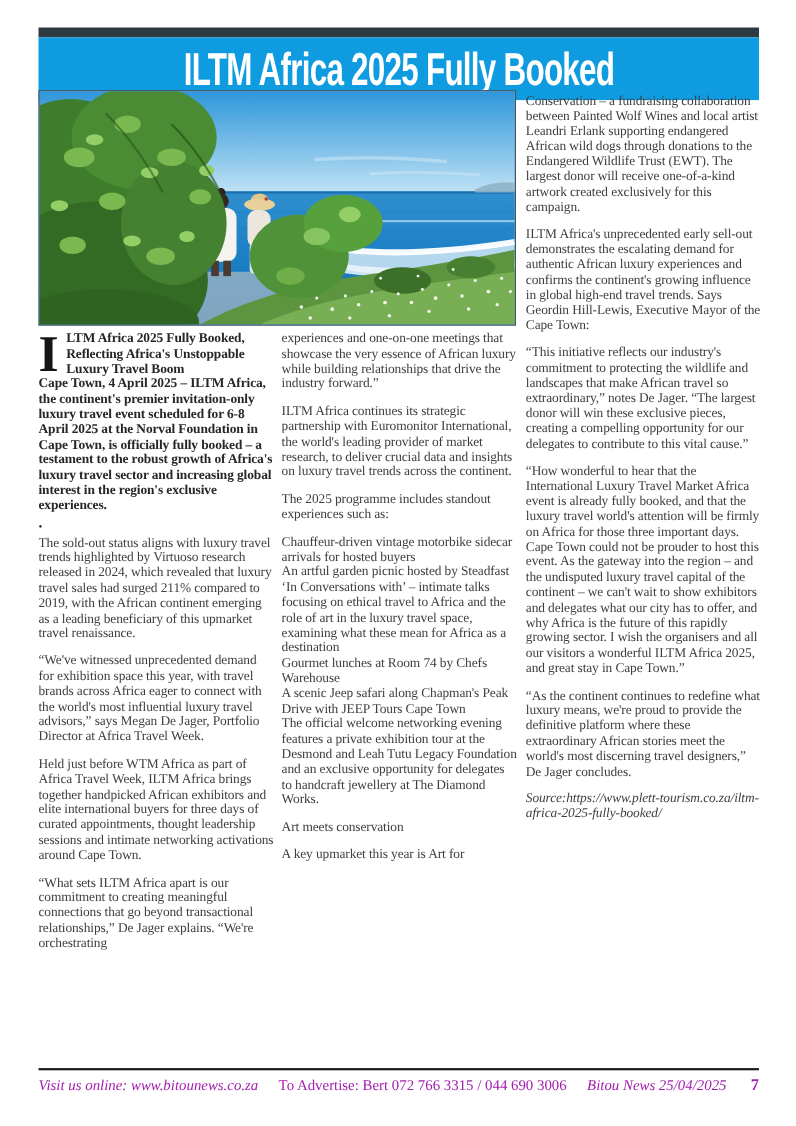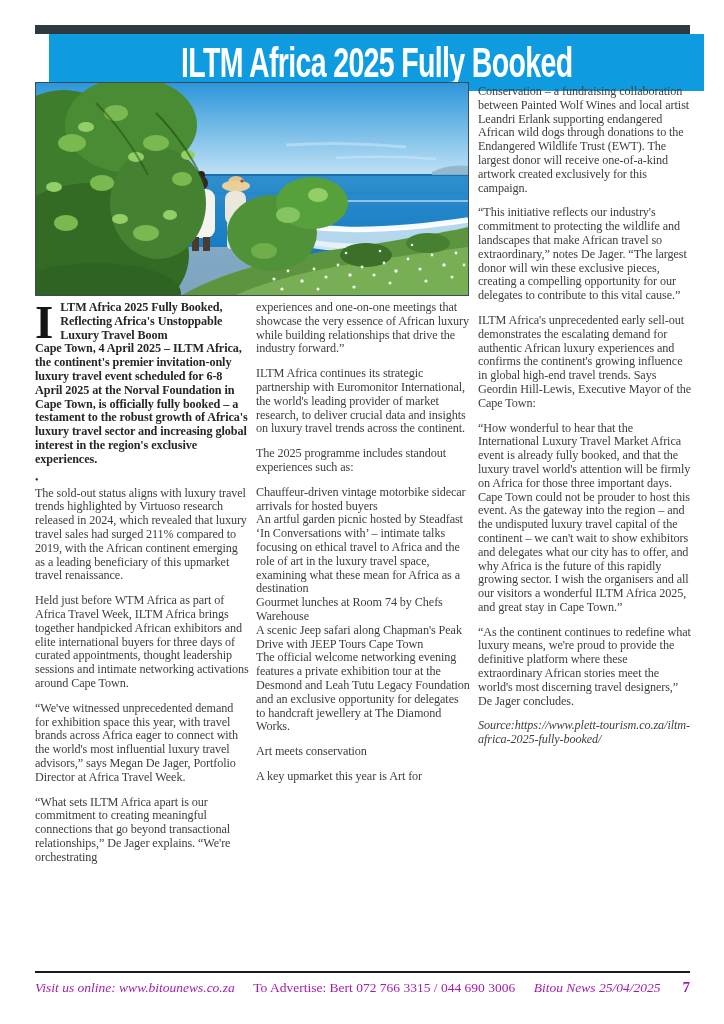--- a/index.html
+++ b/index.html
@@ -2,21 +2,21 @@
 <html><head>
 <meta charset="utf-8">
 <style>
   html,body{margin:0;padding:0;background:#e8e8e8;}
   .page{
     position:relative;width:724px;height:1024px;background:#ffffff;
     font-family:"Liberation Sans",sans-serif;overflow:hidden;margin:0 auto;
   }
   .header-strip{position:absolute;left:35px;top:25px;width:655px;height:9px;}
   .title-banner{
-    position:absolute;left:49px;top:34px;width:655px;height:57px;
+    position:absolute;left:35px;top:34px;width:655px;height:57px;
     display:flex;align-items:center;justify-content:center;overflow:hidden;
   }
   .banner-title{
     color:#ffffff;font-weight:bold;font-size:42px;letter-spacing:-1px;
     transform:scaleX(0.68);white-space:nowrap;line-height:46px;
     font-family:"Liberation Sans",sans-serif;
   }
   .photo-frame{
     position:absolute;left:35px;top:82px;width:434px;height:214px;
     border:1px solid #3c4a52;box-sizing:border-box;overflow:hidden;background:#6fb4e2;
@@ -180,41 +180,41 @@
       <path d="M120,30 Q150,60 168,100" stroke="#1f4a16" stroke-width="2" fill="none" opacity="0.6"></path>
       <path d="M60,20 Q90,50 112,92" stroke="#1f4a16" stroke-width="2" fill="none" opacity="0.5"></path>
     </svg>
   </div>
 
   <div class="col" id="col1">
       <p class="bold tight"><span class="dropcap">I</span>LTM Africa 2025 Fully Booked, Reflecting Africa's Unstoppable Luxury Travel Boom</p>
       <p class="bold tight">Cape Town, 4 April 2025 – ILTM Africa, the continent's premier invitation-only luxury travel event scheduled for 6-8 April 2025 at the Norval Foundation in Cape Town, is officially fully booked – a testament to the robust growth of Africa's luxury travel sector and increasing global interest in the region's exclusive experiences.</p>
       <p class="bullet">•</p>
       <p class="tight">The sold-out status aligns with luxury travel trends highlighted by Virtuoso research released in 2024, which revealed that luxury travel sales had surged 211% compared to 2019, with the African continent emerging as a leading beneficiary of this upmarket travel renaissance.</p>
+      <p>“We've witnessed unprecedented demand for exhibition space this year, with travel brands across Africa eager to connect with the world's most influential luxury travel advisors,” says Megan De Jager, Portfolio Director at Africa Travel Week.</p>
       <p>Held just before WTM Africa as part of Africa Travel Week, ILTM Africa brings together handpicked African exhibitors and elite international buyers for three days of curated appointments, thought leadership sessions and intimate networking activations around Cape Town.</p>
-      <p>“We've witnessed unprecedented demand for exhibition space this year, with travel brands across Africa eager to connect with the world's most influential luxury travel advisors,” says Megan De Jager, Portfolio Director at Africa Travel Week.</p>
       <p>“What sets ILTM Africa apart is our commitment to creating meaningful connections that go beyond transactional relationships,” De Jager explains. “We're orchestrating</p>
     </div>
   <div class="col" id="col2">
       <p class="tight">experiences and one-on-one meetings that showcase the very essence of African luxury while building relationships that drive the industry forward.”</p>
       <p>ILTM Africa continues its strategic partnership with Euromonitor International, the world's leading provider of market research, to deliver crucial data and insights on luxury travel trends across the continent.</p>
       <p>The 2025 programme includes standout experiences such as:</p>
       <p>Chauffeur-driven vintage motorbike sidecar arrivals for hosted buyers</p>
       <p class="tight">An artful garden picnic hosted by Steadfast</p>
       <p class="tight">‘In Conversations with’ – intimate talks focusing on ethical travel to Africa and the role of art in the luxury travel space, examining what these mean for Africa as a destination</p>
       <p class="tight">Gourmet lunches at Room 74 by Chefs Warehouse</p>
       <p class="tight">A scenic Jeep safari along Chapman's Peak Drive with JEEP Tours Cape Town</p>
       <p class="tight">The official welcome networking evening features a private exhibition tour at the Desmond and Leah Tutu Legacy Foundation and an exclusive opportunity for delegates to handcraft jewellery at The Diamond Works.</p>
       <p>Art meets conservation</p>
       <p>A key upmarket this year is Art for</p>
     </div>
   <div class="col" id="col3">
       <p class="tight">Conservation – a fundraising collaboration between Painted Wolf Wines and local artist Leandri Erlank supporting endangered African wild dogs through donations to the Endangered Wildlife Trust (EWT). The largest donor will receive one-of-a-kind artwork created exclusively for this campaign.</p>
+      <p>ILTM Africa's unprecedented early sell-out demonstrates the escalating demand for authentic African luxury experiences and confirms the continent's growing influence in global high-end travel trends. Says Geordin Hill-Lewis, Executive Mayor of the Cape Town:</p>
       <p>“This initiative reflects our industry's commitment to protecting the wildlife and landscapes that make African travel so extraordinary,” notes De Jager. “The largest donor will win these exclusive pieces, creating a compelling opportunity for our delegates to contribute to this vital cause.”</p>
-      <p>ILTM Africa's unprecedented early sell-out demonstrates the escalating demand for authentic African luxury experiences and confirms the continent's growing influence in global high-end travel trends. Says Geordin Hill-Lewis, Executive Mayor of the Cape Town:</p>
       <p>“How wonderful to hear that the International Luxury Travel Market Africa event is already fully booked, and that the luxury travel world's attention will be firmly on Africa for those three important days. Cape Town could not be prouder to host this event. As the gateway into the region – and the undisputed luxury travel capital of the continent – we can't wait to show exhibitors and delegates what our city has to offer, and why Africa is the future of this rapidly growing sector. I wish the organisers and all our visitors a wonderful ILTM Africa 2025, and great stay in Cape Town.”</p>
       <p>“As the continent continues to redefine what luxury means, we're proud to provide the definitive platform where these extraordinary African stories meet the world's most discerning travel designers,” De Jager concludes.</p>
       <p class="italic">Source:https://www.plett-tourism.co.za/iltm-africa-2025-fully-booked/</p>
     </div>
 
   <div class="footer-rule"></div>
 
   <div class="footer">
     <span class="it">Visit us online: www.bitounews.co.za</span>
     <span>To Advertise: Bert 072 766 3315 / 044 690 3006</span>

